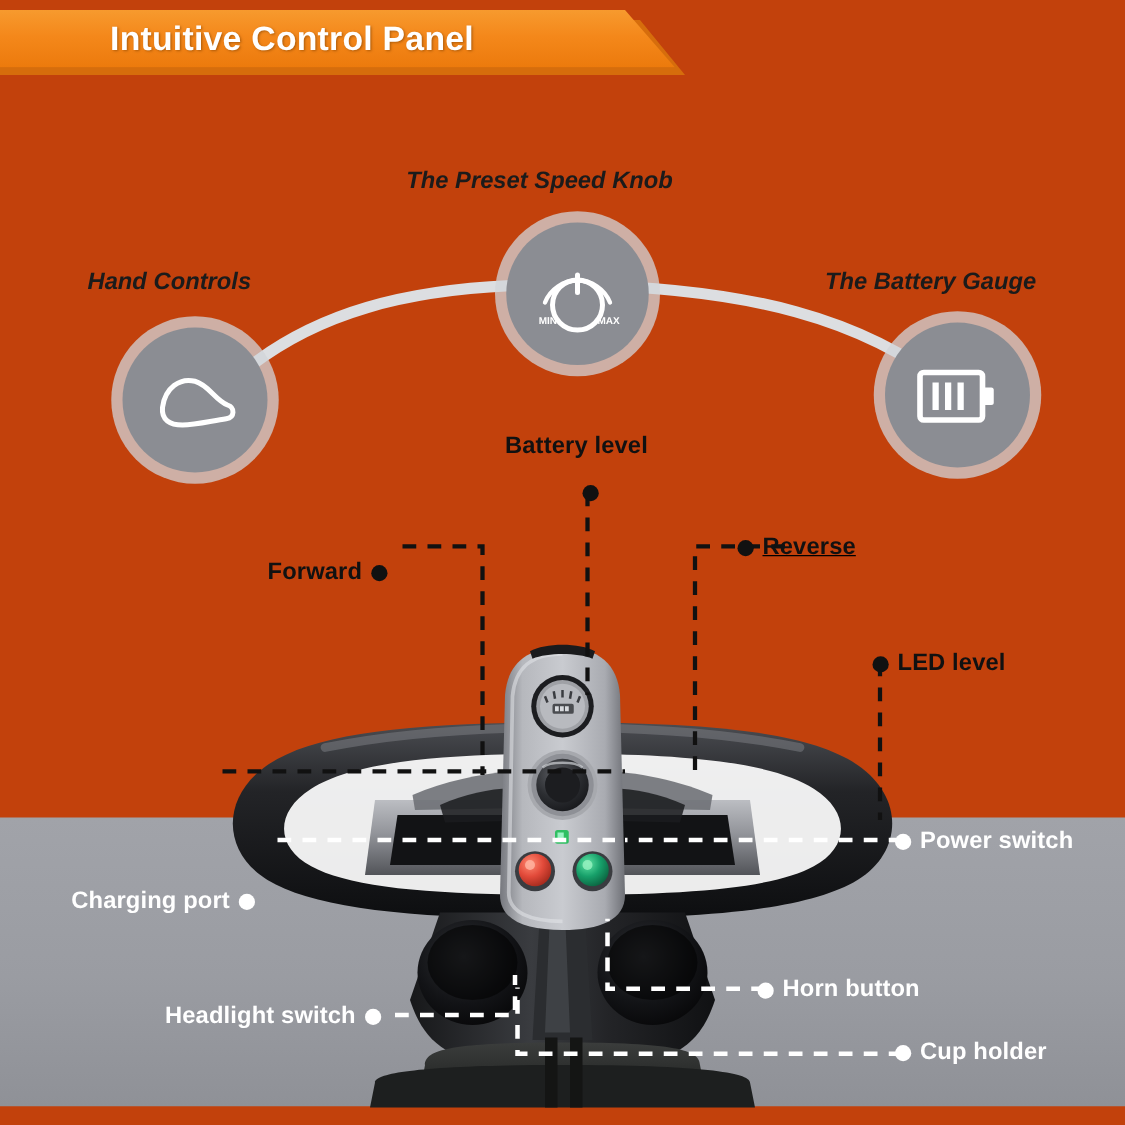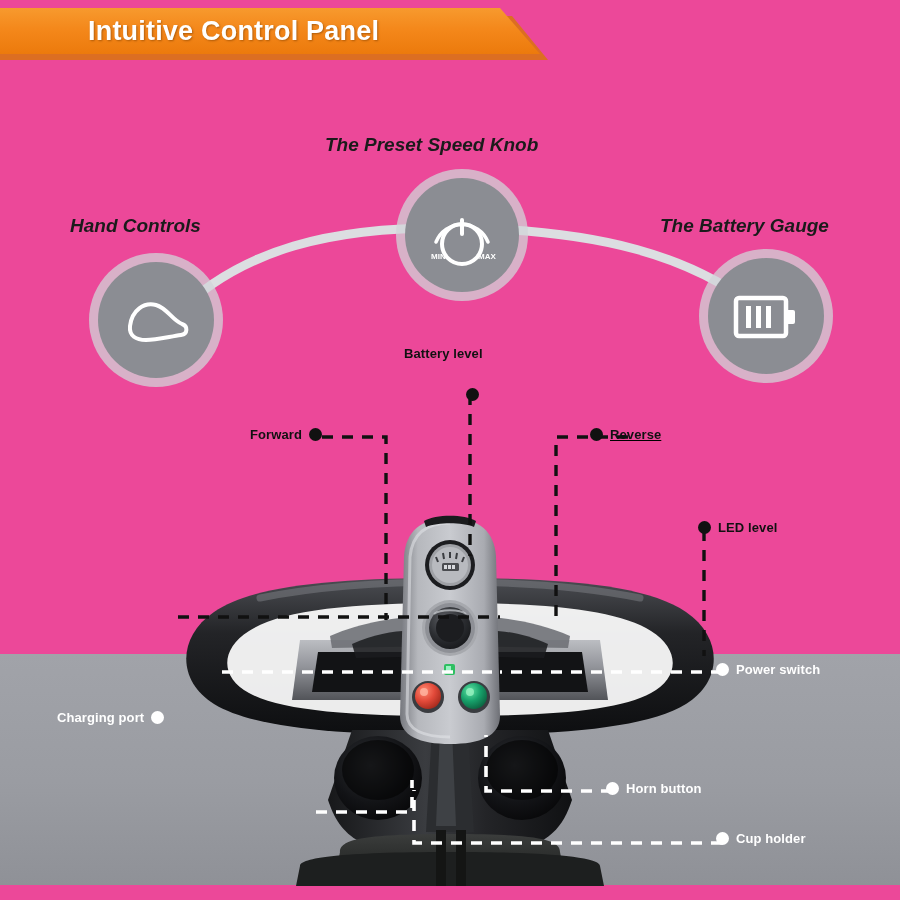--- a/index.html
+++ b/index.html
@@ -2,21 +2,21 @@
 <html><head>
 <meta charset="utf-8">
 <style>
   * { margin:0; padding:0; box-sizing:border-box; }
   html, body { width:900px; height:900px; }
   body {
     font-family: "Liberation Sans", sans-serif;
     background:#ffffff;
     overflow:hidden;
   }
-  #stage { position:relative; width:900px; height:900px; background:#ec4899; }
+  #stage { position:relative; width:900px; height:900px; background:#c2410c; }
 
   
   .banner-wrap { position:absolute; left:0; top:8px; width:560px; height:52px; }
   .banner-shadow {
     position:absolute; left:0; top:8px; width:548px; height:44px;
     background:#d9750d;
     clip-path: polygon(0 0, 512px 0, 548px 100%, 0 100%);
     opacity:.85;
   }
   .banner {
@@ -46,21 +46,21 @@
     display:flex; align-items:center; justify-content:center;
   }
   .flabel {
     position:absolute;
     font-size:19px; font-weight:bold; font-style:italic;
     color:#1b1b1b; white-space:nowrap;
   }
 
   
   .callout { position:absolute; white-space:nowrap; display:flex; align-items:center; gap:7px; }
-  .callout .txt { font-size:13px; font-weight:bold; letter-spacing:.1px; }
+  .callout .txt { font-size:19px; font-weight:bold; letter-spacing:.1px; }
   .callout.dark .txt { color:#111; }
   .callout.light .txt { color:#ffffff; }
   .dot { width:13px; height:13px; border-radius:50%; flex:0 0 auto; }
   .callout.dark .dot { background:#111; }
   .callout.light .dot { background:#ffffff; }
 
   
   .band {
     position:absolute; left:0; top:654px; width:900px; height:231px;
     background:linear-gradient(180deg,#a1a3a9 0%,#9a9ca2 55%,#8f9197 100%);
@@ -283,21 +283,21 @@
     </div>
   </div>
 
   <div class="callout dark" style="left:404px; top:346px;">
     <span class="txt">Battery level</span>
   </div>
   <div class="callout dark" style="left:466px; top:388px; width:0;">
     <span class="dot"></span>
   </div>
 
-  <div class="callout dark" style="left:214px; top:427px;margin-left:36px;">
+  <div class="callout dark" style="left:214px; top:447px;">
     <span class="txt">Forward</span>
     <span class="dot"></span>
   </div>
 
   <div class="callout dark" style="left:590px; top:427px;text-decoration:underline;">
     <span class="dot"></span>
     <span class="txt">Reverse</span>
   </div>
 
   <div class="callout dark" style="left:698px; top:520px;">
@@ -309,20 +309,24 @@
   <div class="callout light" style="left:57px; top:662px;margin-top:48px;">
     <span class="txt">Charging port</span>
     <span class="dot"></span>
   </div>
 
   <div class="callout light" style="left:716px; top:662px;">
     <span class="dot"></span>
     <span class="txt">Power switch</span>
   </div>
 
+  <div class="callout light" style="left:132px; top:802px;">
+    <span class="txt">Headlight switch</span>
+    <span class="dot"></span>
+  </div>
 
   <div class="callout light" style="left:606px; top:781px;">
     <span class="dot"></span>
     <span class="txt">Horn button</span>
   </div>
 
   <div class="callout light" style="left:716px; top:831px;">
     <span class="dot"></span>
     <span class="txt">Cup holder</span>
   </div>

